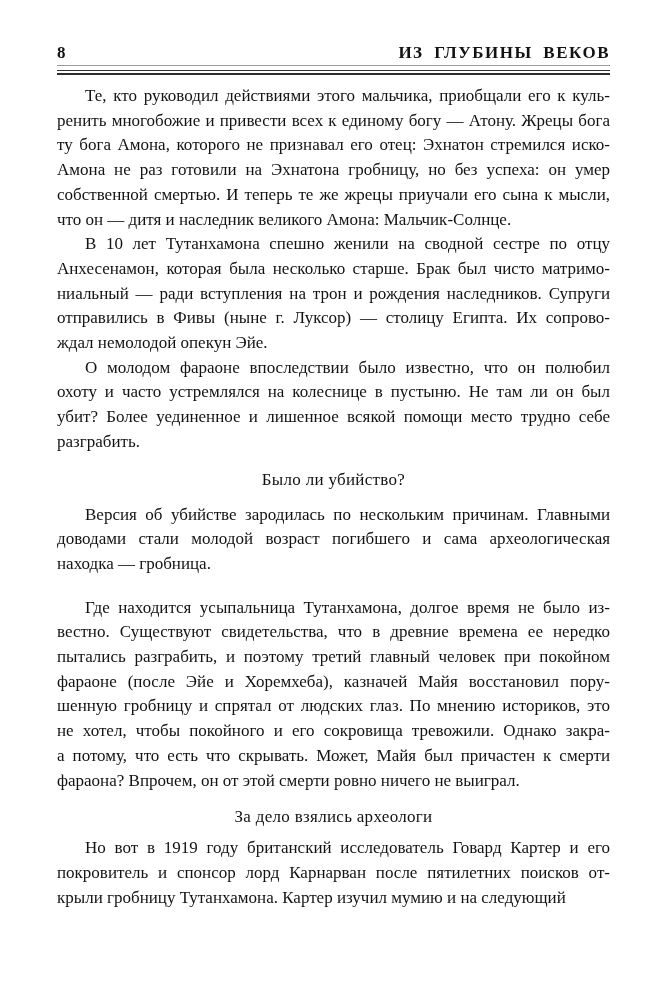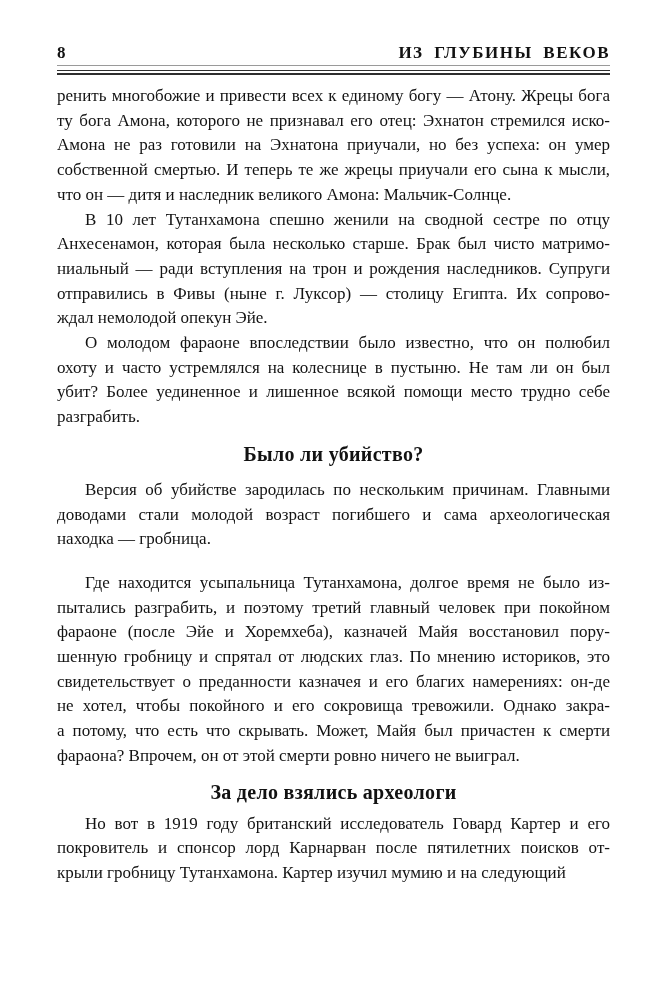--- a/index.html
+++ b/index.html
@@ -31,43 +31,44 @@
     border-top:1.5px solid var(--rule_dark);
     border-bottom:2px solid var(--rule_dark);
   }
   .content{margin-top:9px;font-size:17px;line-height:24.7px;}
   .para{margin:0;}
   .para.sp{margin-top:19px;}
   .line{text-align:justify;text-align-last:justify;}
   .line.last{text-align-last:left;}
   .line.indent{text-indent:28px;}
   .section-heading{
-    font-weight:bold;font-size:20px;line-height:25px;
+    font-weight:normal;font-size:17px;line-height:25px;
     text-align:center;letter-spacing:.3px;
   }
   .heading-1{margin:12px 0 11px;}
   .heading-2{margin:11px 0 7px;}
 </style>
 </head>
 <body>
 
 <div class="page">
 
   <header class="running-header">
     <span class="page-number">8</span>
     <span class="running-head">ИЗ ГЛУБИНЫ ВЕКОВ</span>
   </header>
   <div class="double-rule"></div>
 
   <div class="content">
 
     <div class="para">
+      <div class="line indent">Те, кто руководил действиями этого мальчика, приобщали его к куль-</div>
       <div class="line">ренить многобожие и привести всех к единому богу — Атону. Жрецы бога</div>
       <div class="line">ту бога Амона, которого не признавал его отец: Эхнатон стремился иско-</div>
-      <div class="line">Амона не раз готовили на Эхнатона приучали, но без успеха: он умер</div>
+      <div class="line">Амона не раз готовили на Эхнатона гробницу, но без успеха: он умер</div>
       <div class="line">собственной смертью. И теперь те же жрецы приучали его сына к мысли,</div>
       <div class="line last">что он — дитя и наследник великого Амона: Мальчик-Солнце.</div>
     </div>
 
     <div class="para">
       <div class="line indent">В 10 лет Тутанхамона спешно женили на сводной сестре по отцу</div>
       <div class="line">Анхесенамон, которая была несколько старше. Брак был чисто матримо-</div>
       <div class="line">ниальный — ради вступления на трон и рождения наследников. Супруги</div>
       <div class="line">отправились в Фивы (ныне г. Луксор) — столицу Египта. Их сопрово-</div>
       <div class="line last">ждал немолодой опекун Эйе.</div>
@@ -83,24 +84,24 @@
     <h2 class="section-heading heading-1">Было ли убийство?</h2>
 
     <div class="para">
       <div class="line indent">Версия об убийстве зародилась по нескольким причинам. Главными</div>
       <div class="line">доводами стали молодой возраст погибшего и сама археологическая</div>
       <div class="line last">находка — гробница.</div>
     </div>
 
     <div class="para sp">
       <div class="line indent">Где находится усыпальница Тутанхамона, долгое время не было из-</div>
+      <div class="line">вестно. Существуют свидетельства, что в древние времена ее нередко</div>
       <div class="line">пытались разграбить, и поэтому третий главный человек при покойном</div>
       <div class="line">фараоне (после Эйе и Хоремхеба), казначей Майя восстановил пору-</div>
       <div class="line">шенную гробницу и спрятал от людских глаз. По мнению историков, это</div>
-      <div class="line">свидетельствует о преданности казначея и его благих намерениях: он-де</div>
       <div class="line">не хотел, чтобы покойного и его сокровища тревожили. Однако закра-</div>
       <div class="line">а потому, что есть что скрывать. Может, Майя был причастен к смерти</div>
       <div class="line last">фараона? Впрочем, он от этой смерти ровно ничего не выиграл.</div>
     </div>
 
     <h2 class="section-heading heading-2">За дело взялись археологи</h2>
 
     <div class="para">
       <div class="line indent">Но вот в 1919 году британский исследователь Говард Картер и его</div>
       <div class="line">покровитель и спонсор лорд Карнарван после пятилетних поисков от-</div>

